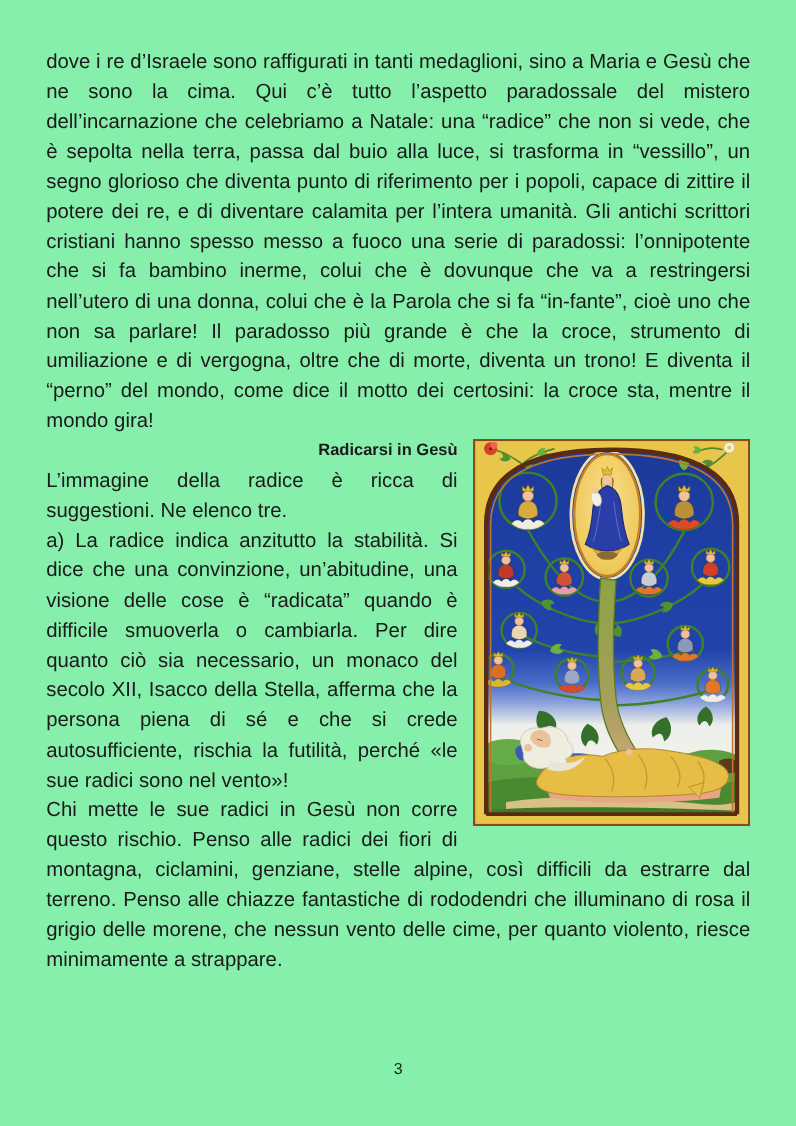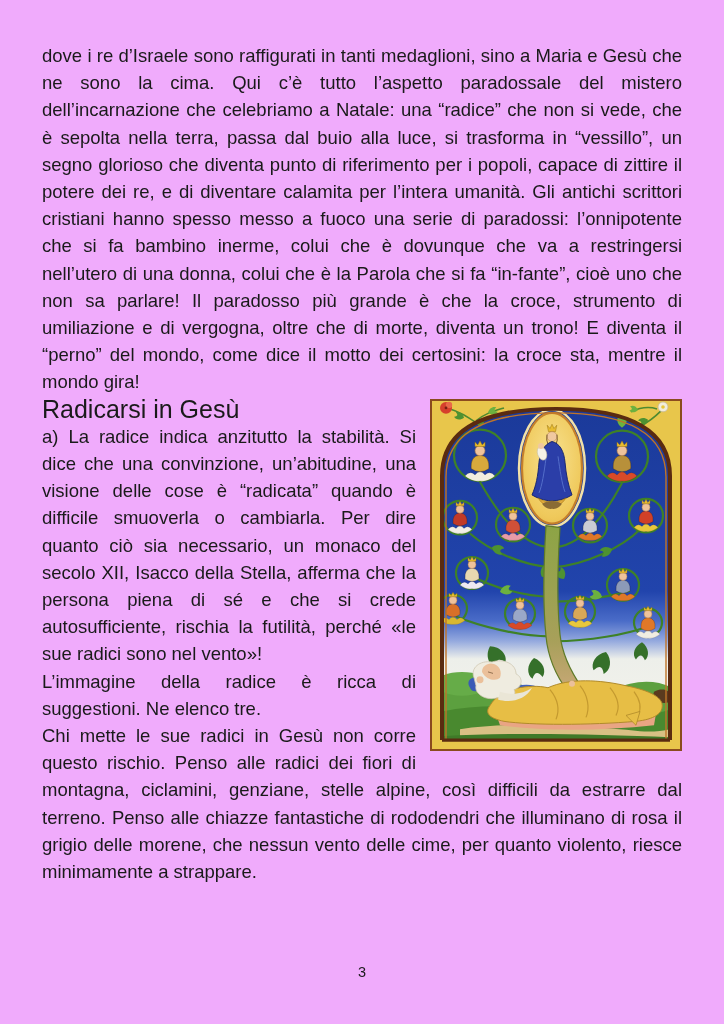--- a/index.html
+++ b/index.html
@@ -1,41 +1,41 @@
 <!DOCTYPE html>
 <html lang="it"><head>
 <meta charset="utf-8">
 <style>
   html,body{margin:0;padding:0;background:#ffffff;}
   .page{
     position:relative;
     width:724px;height:1024px;
-    background:#f0abfc;
+    background:#86efac;
     overflow:hidden;
     font-family:"Liberation Sans", sans-serif;
     color:#1a1a1a;
   }
   .content{
     position:absolute;
     left:42px; top:42px;
     width:640px;
   }
   p.body{
     margin:0;
     font-size:18.5px;
     line-height:27.2px;
     text-align:justify;
     text-justify:inter-word;
   }
   h2.heading{
     margin:0;
-    font-size:25px;
+    font-size:15px;
     line-height:27.2px;
-    font-weight:normal;
-    text-align:left;
+    font-weight:bold;
+    text-align:right;
   }
   .figure{
     float:right;
     width:252px;height:352px;
     margin:3px 0 8px 14px;
     display:block;
   }
   .pageno{
     position:absolute;
     left:0; right:0;
@@ -205,20 +205,20 @@
             <circle cx="142" cy="288" r="3" fill="#EBC09A"></circle>
           </g>
         </g>
 
         <path d="M12 345 V78 C12 36 44 10 126 10 C208 10 240 36 240 78 V345" fill="none" stroke="#5A2B10" stroke-width="4"></path>
         <path d="M16 345 V79 C16 39 47 14 126 14 C205 14 236 39 236 79 V345" fill="none" stroke="#C07428" stroke-width="1.4"></path>
         <path d="M12 345 L240 345" stroke="#5A2B10" stroke-width="3.5"></path>
       </svg>
 
       <h2 class="heading">Radicarsi in Gesù</h2>
+      <p class="body">L’immagine della radice è ricca di suggestioni. Ne elenco tre.</p>
       <p class="body">a) La radice indica anzitutto la stabilità. Si dice che una convinzione, un’abitudine, una visione delle cose è “radicata” quando è difficile smuoverla o cambiarla. Per dire quanto ciò sia necessario, un monaco del secolo XII, Isacco della Stella, afferma che la persona piena di sé e che si crede autosufficiente, rischia la futilità, perché «le sue radici sono nel vento»!</p>
-      <p class="body">L’immagine della radice è ricca di suggestioni. Ne elenco tre.</p>
       <p class="body">Chi mette le sue radici in Gesù non corre questo rischio. Penso alle radici dei fiori di montagna, ciclamini, genziane, stelle alpine, così difficili da estrarre dal terreno. Penso alle chiazze fantastiche di rododendri che illuminano di rosa il grigio delle morene, che nessun vento delle cime, per quanto violento, riesce minimamente a strappare.</p>
     </div>
   </div>
 
   <div class="pageno">3</div>
 </div>
 
 </body></html>

